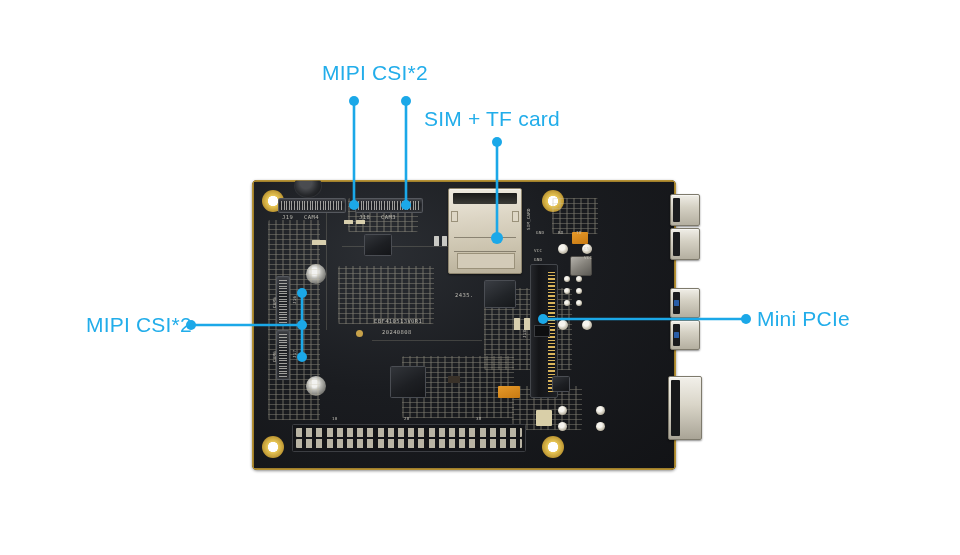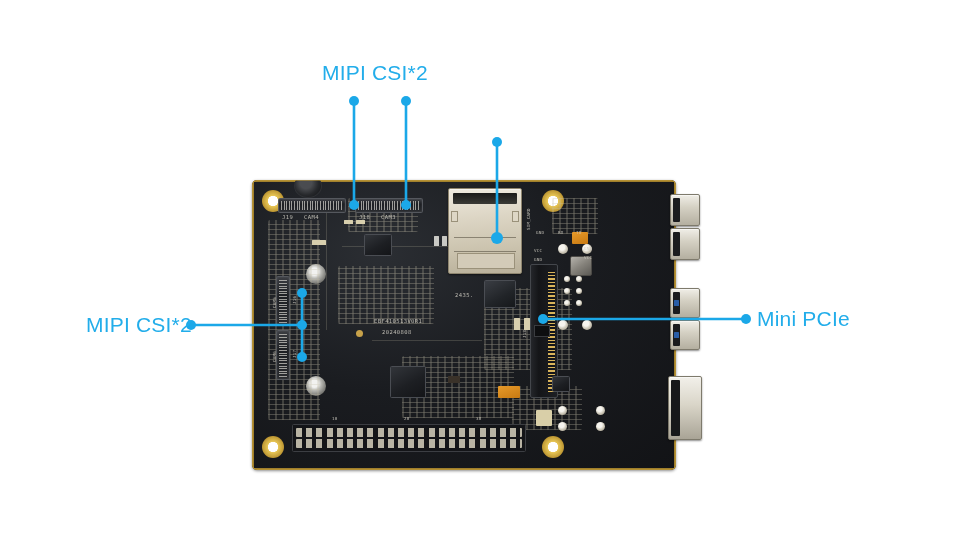--- a/index.html
+++ b/index.html
@@ -346,16 +346,17 @@
     </g>
 
     <g>
       <line x1="543" y1="319" x2="743" y2="319" stroke="#1BA8E8" stroke-width="2.6"></line>
       <circle cx="543" cy="319" r="5" fill="#1BA8E8"></circle>
       <circle cx="746" cy="319" r="5" fill="#1BA8E8"></circle>
     </g>
   </svg>
 
   <div class="ann-label" style="left:322px;top:62px;">MIPI CSI*2</div>
+  <div class="ann-label" style="left:424px;top:108px;">SIM + TF card</div>
   <div class="ann-label" style="left:86px;top:314px;">MIPI CSI*2</div>
   <div class="ann-label" style="left:757px;top:308px;">Mini PCIe</div>
 
 </div>
 
 </body></html>

